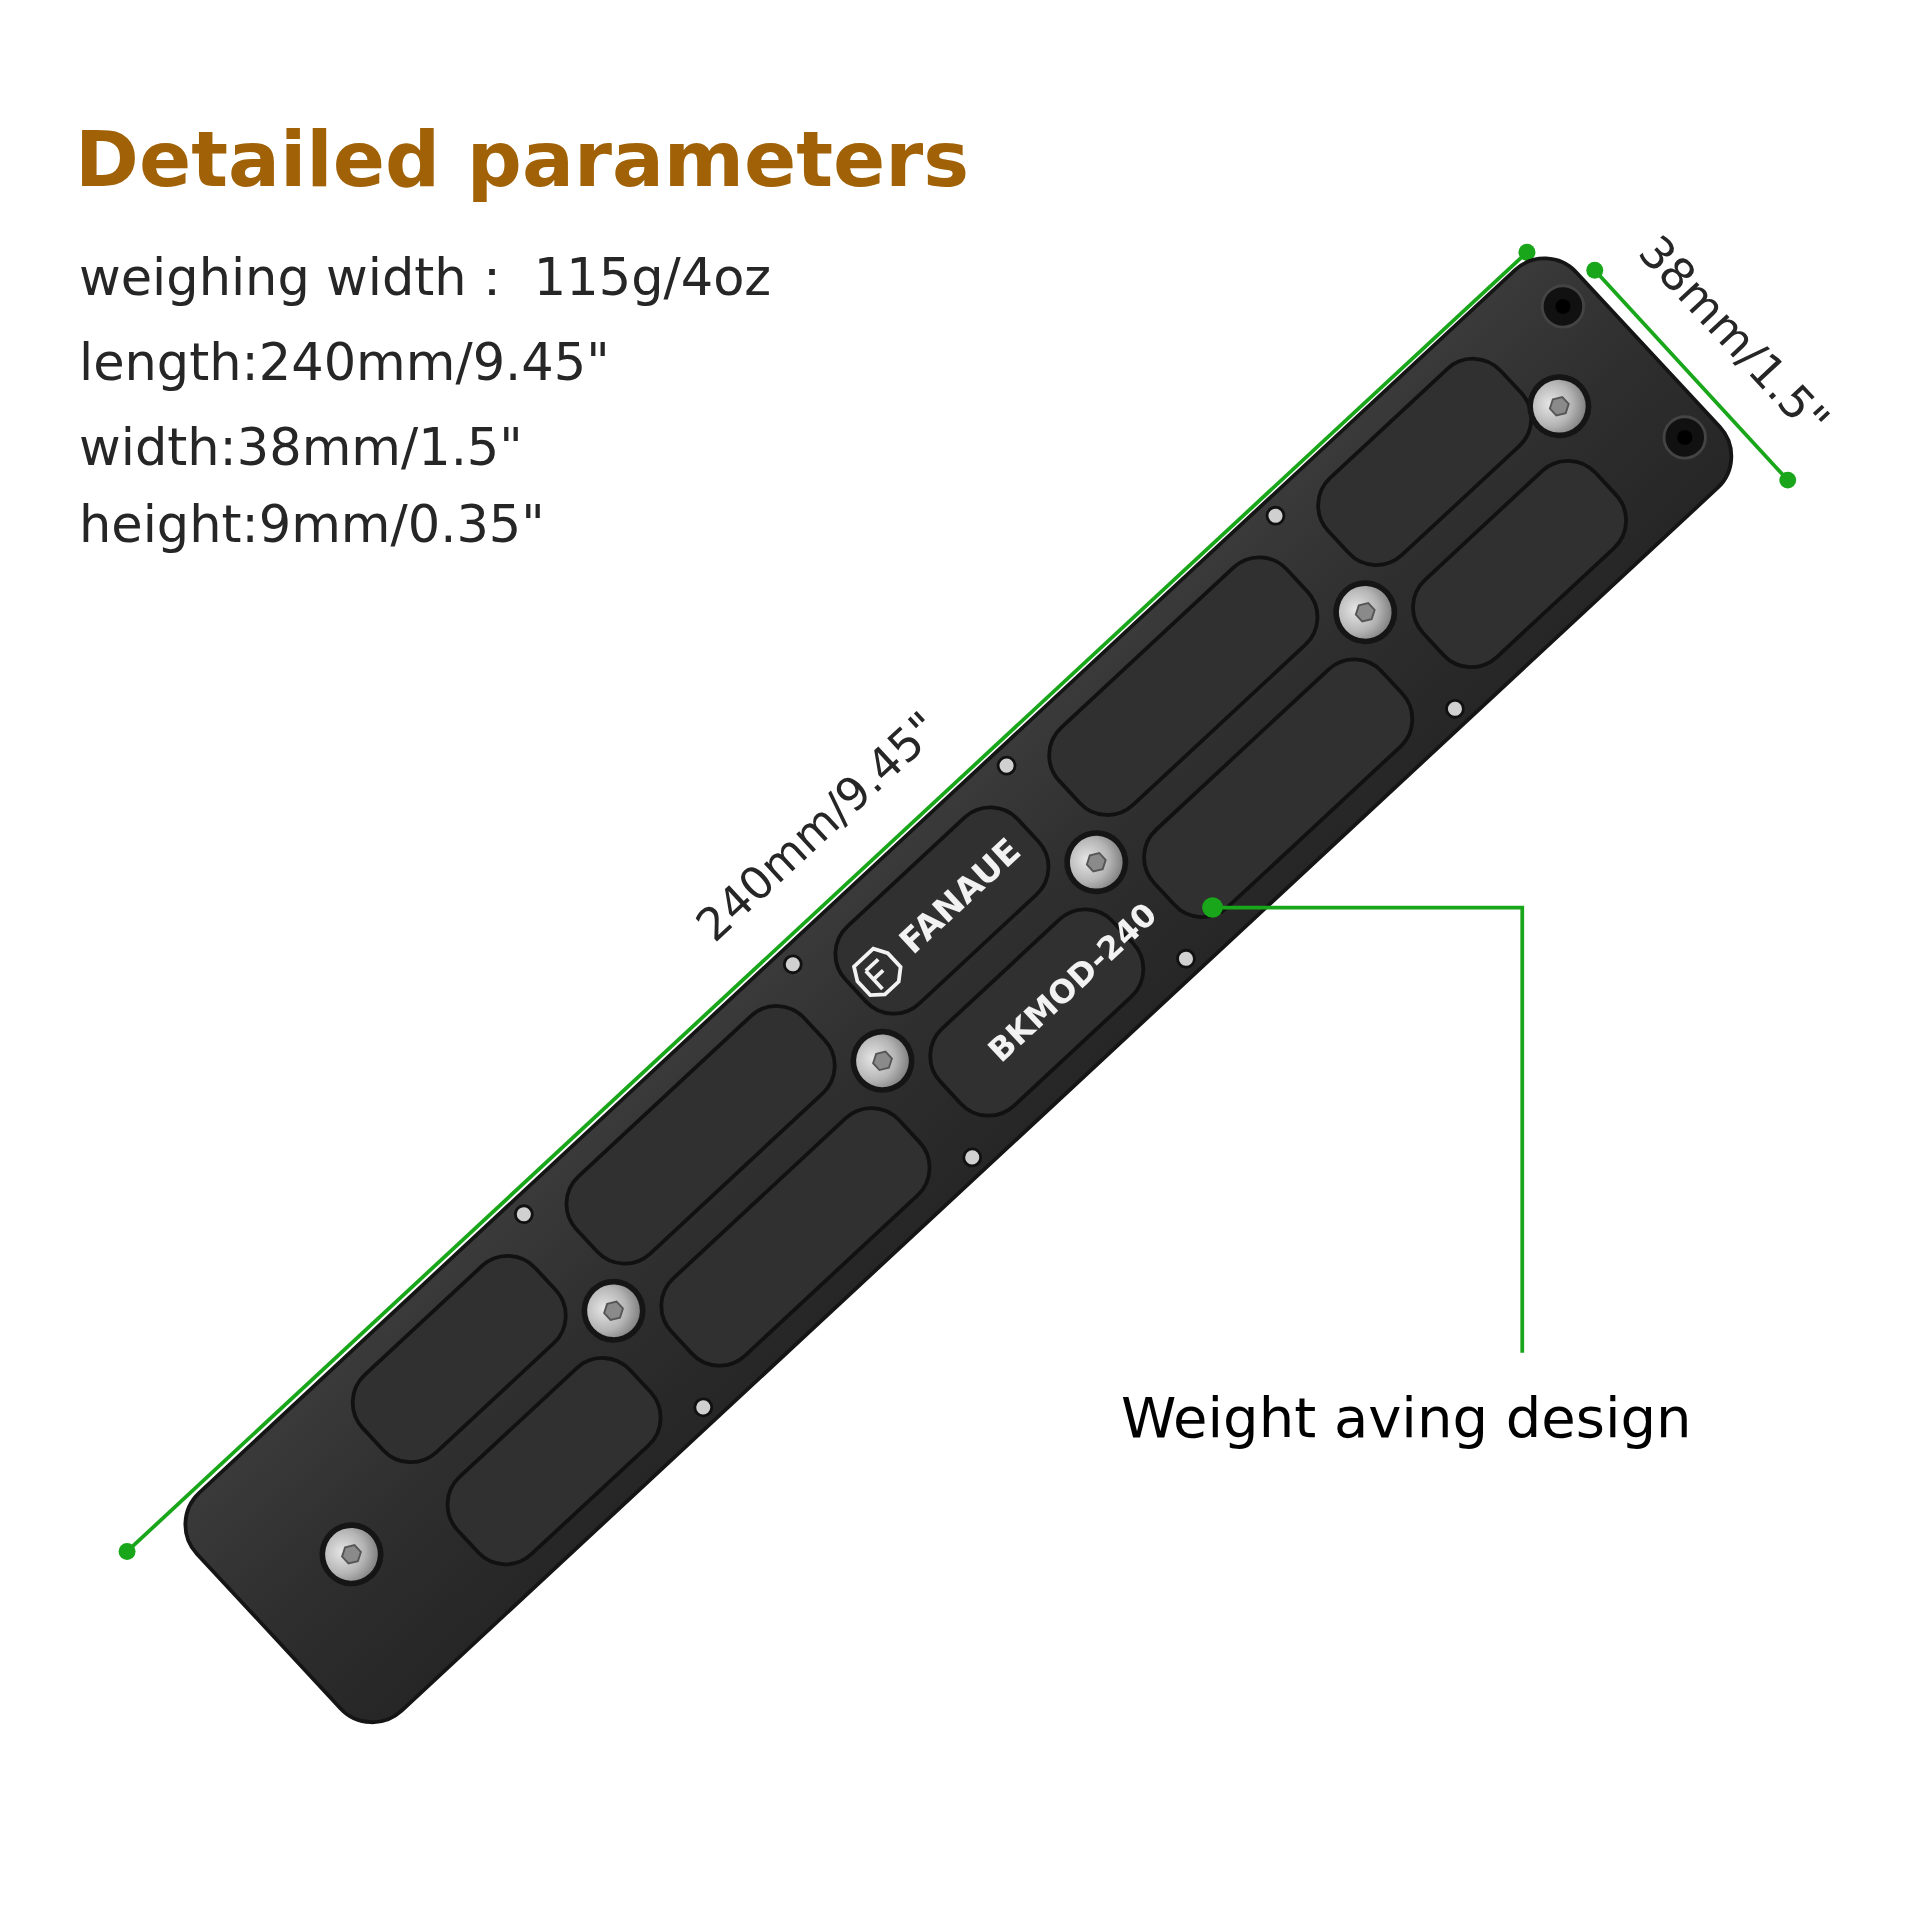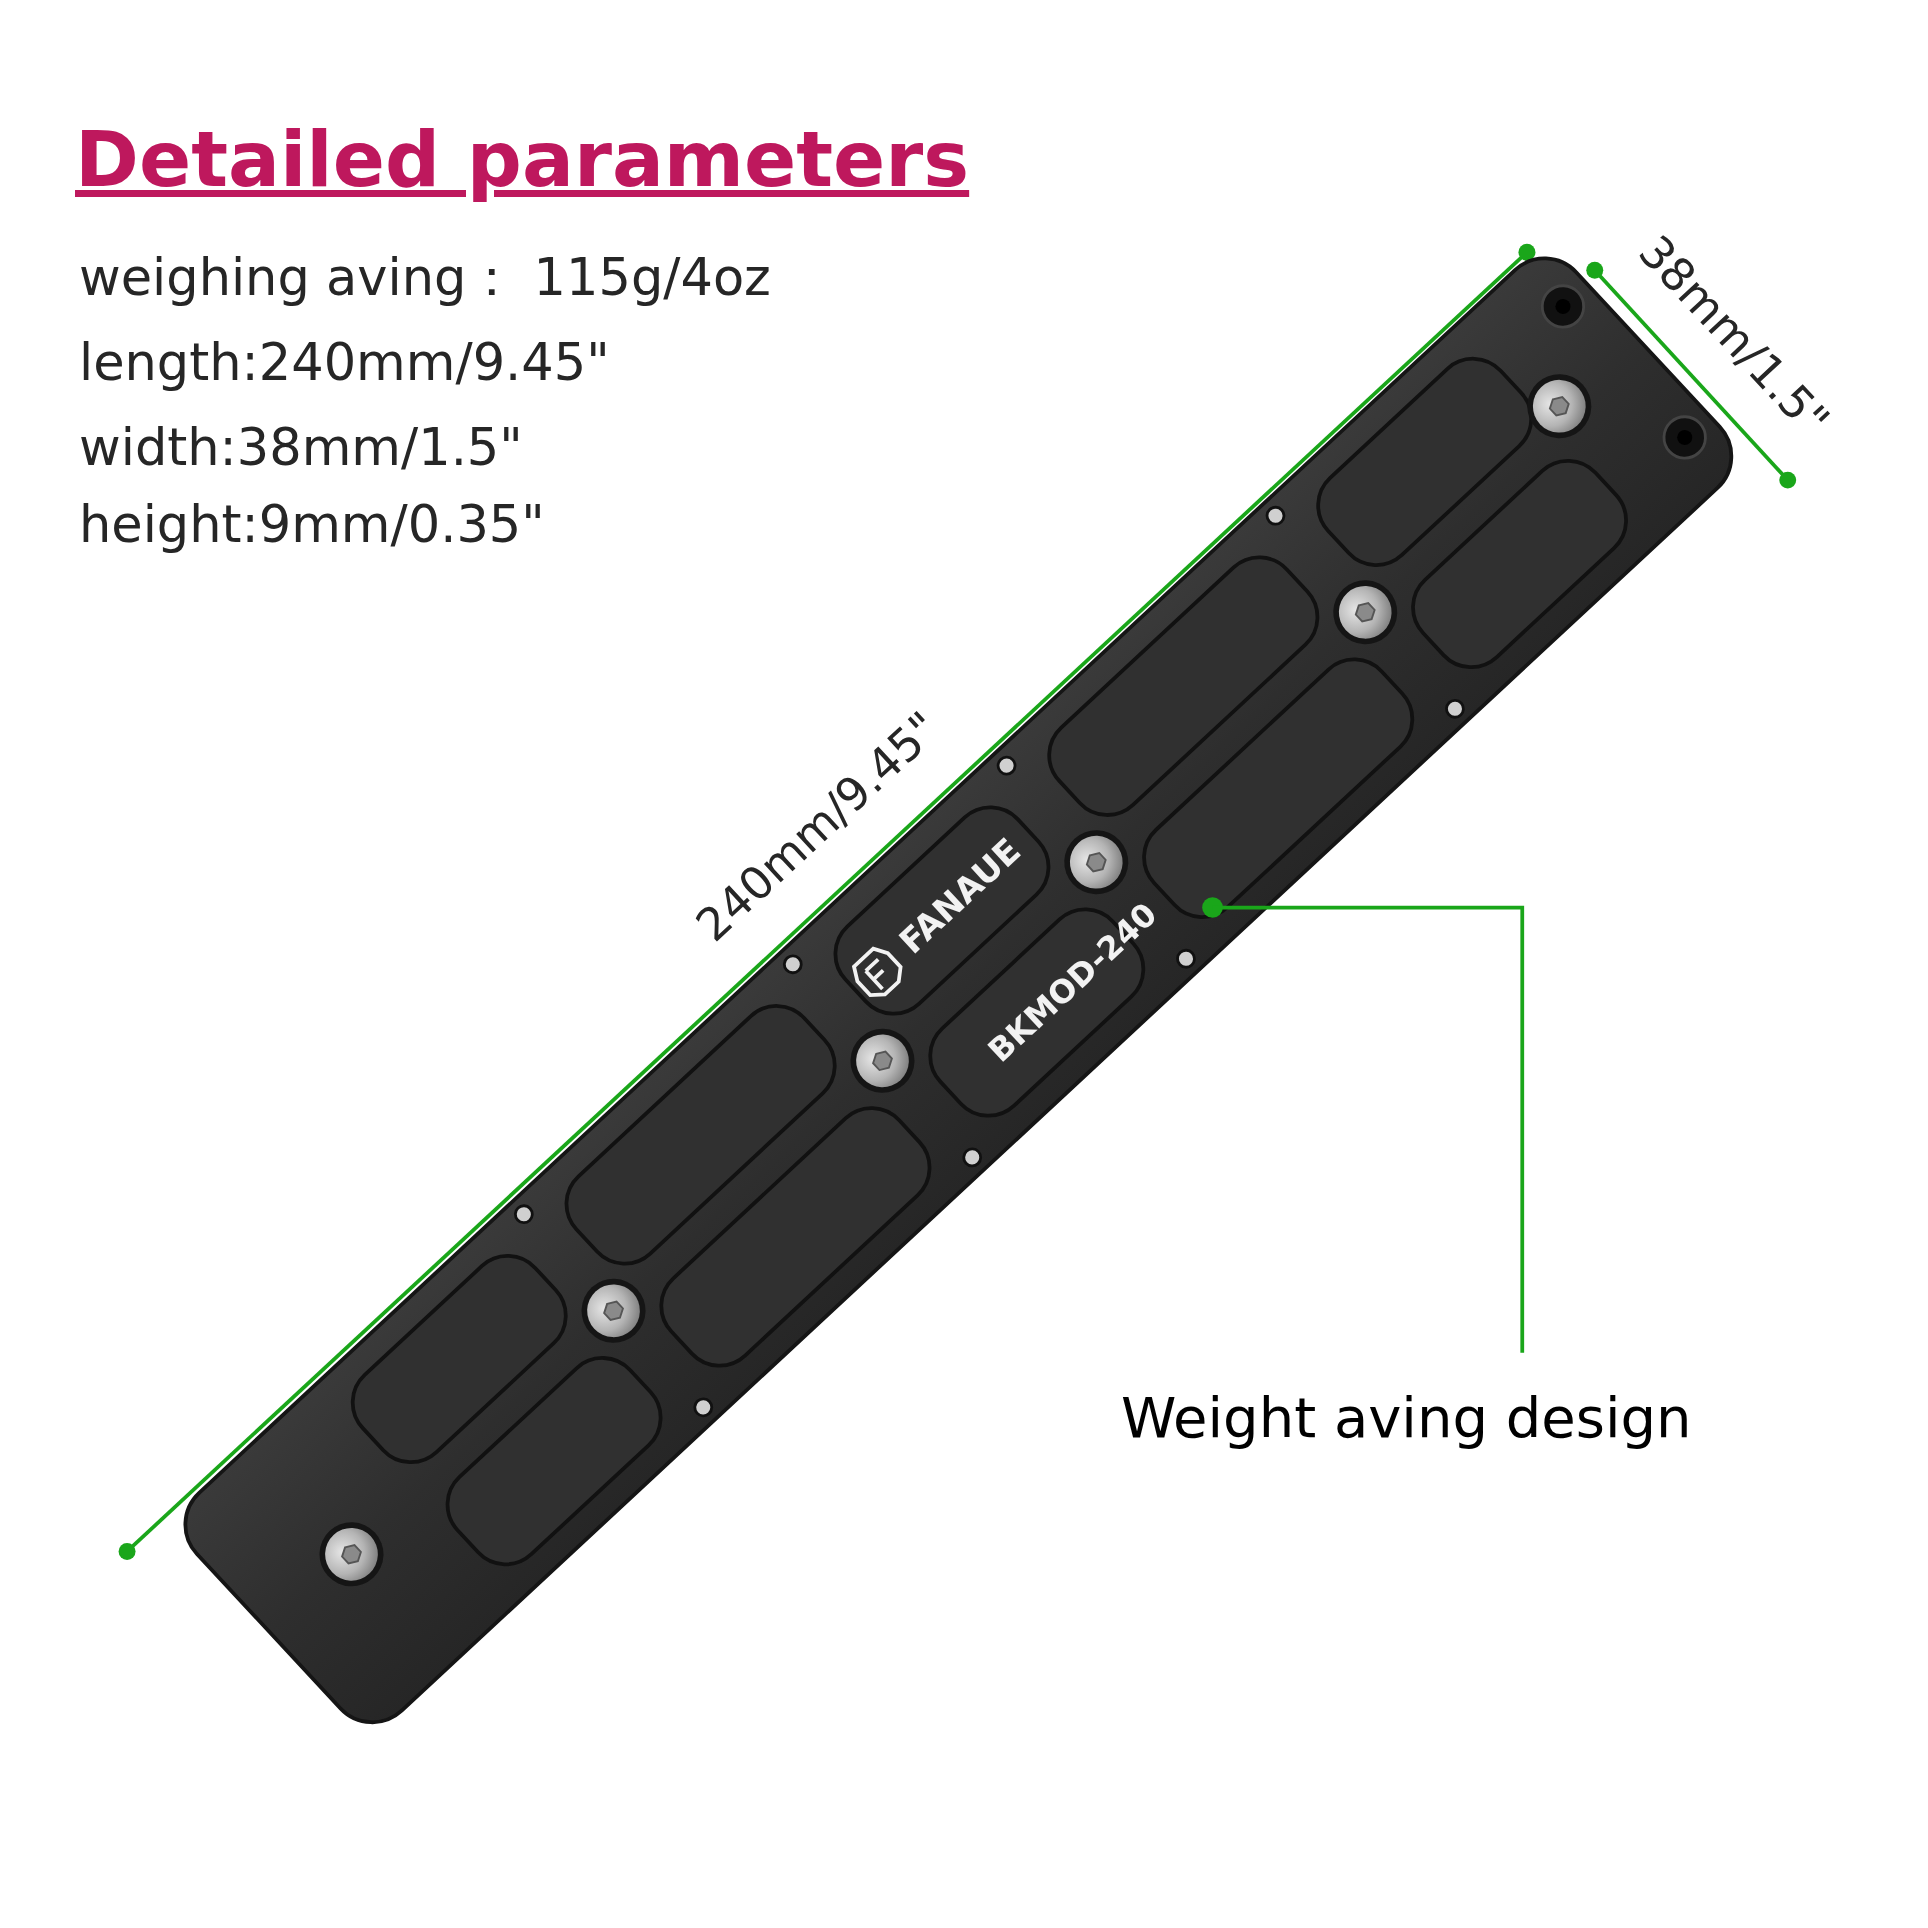--- a/index.html
+++ b/index.html
@@ -1,37 +1,37 @@
 <!DOCTYPE html>
 <html style="font-size:15px"><head>
 <meta charset="utf-8">
 <style>
   html, body { margin:0; padding:0; background:#ffffff; }
   body { width:1928px; height:1928px; position:relative; overflow:hidden;
          font-family:"DejaVu Sans", "Liberation Sans", sans-serif; color:#262626; }
 
   .title { position:absolute; left:75px; top:121px; font-size:77px; font-weight:bold;
-           letter-spacing:0px; line-height:1; color:#be185d;text-decoration:underline; }
+           letter-spacing:0px; line-height:1; color:#a16207; }
   .spec { position:absolute; left:79px; font-size:51px; line-height:1; color:#262626; font-weight:normal; }
   .spec.s1 { top:252px; }
   .spec.s2 { top:337px; }
   .spec.s3 { top:422px; }
   .spec.s4 { top:499px; }
 
   .callout-text { position:absolute; left:1121px; top:1390px; font-size:56px; color:#000000; line-height:1; }
 
   svg.overlay { position:absolute; left:0; top:0; }
   .dim-label { font-family:"DejaVu Sans", sans-serif; font-size:48px; fill:#262626; }
   .engrave { font-family:"DejaVu Sans", sans-serif; font-weight:bold; fill:#f2f2f2; }
 </style>
 </head>
 <body>
 
 <div class="title">Detailed parameters</div>
-<div class="spec s1">weighing aving： 115g/4oz</div>
+<div class="spec s1">weighing width： 115g/4oz</div>
 <div class="spec s2">length:240mm/9.45"</div>
 <div class="spec s3">width:38mm/1.5"</div>
 <div class="spec s4">height:9mm/0.35"</div>
 
 <svg class="overlay" width="1928" height="1928" viewBox="0 0 2048 2048">
   <defs>
     <radialGradient id="screwGrad" cx="40%" cy="35%" r="70%">
       <stop offset="0%" stop-color="#e6e6e6"></stop>
       <stop offset="60%" stop-color="#b4b4b4"></stop>
       <stop offset="100%" stop-color="#7d7d7d"></stop>

